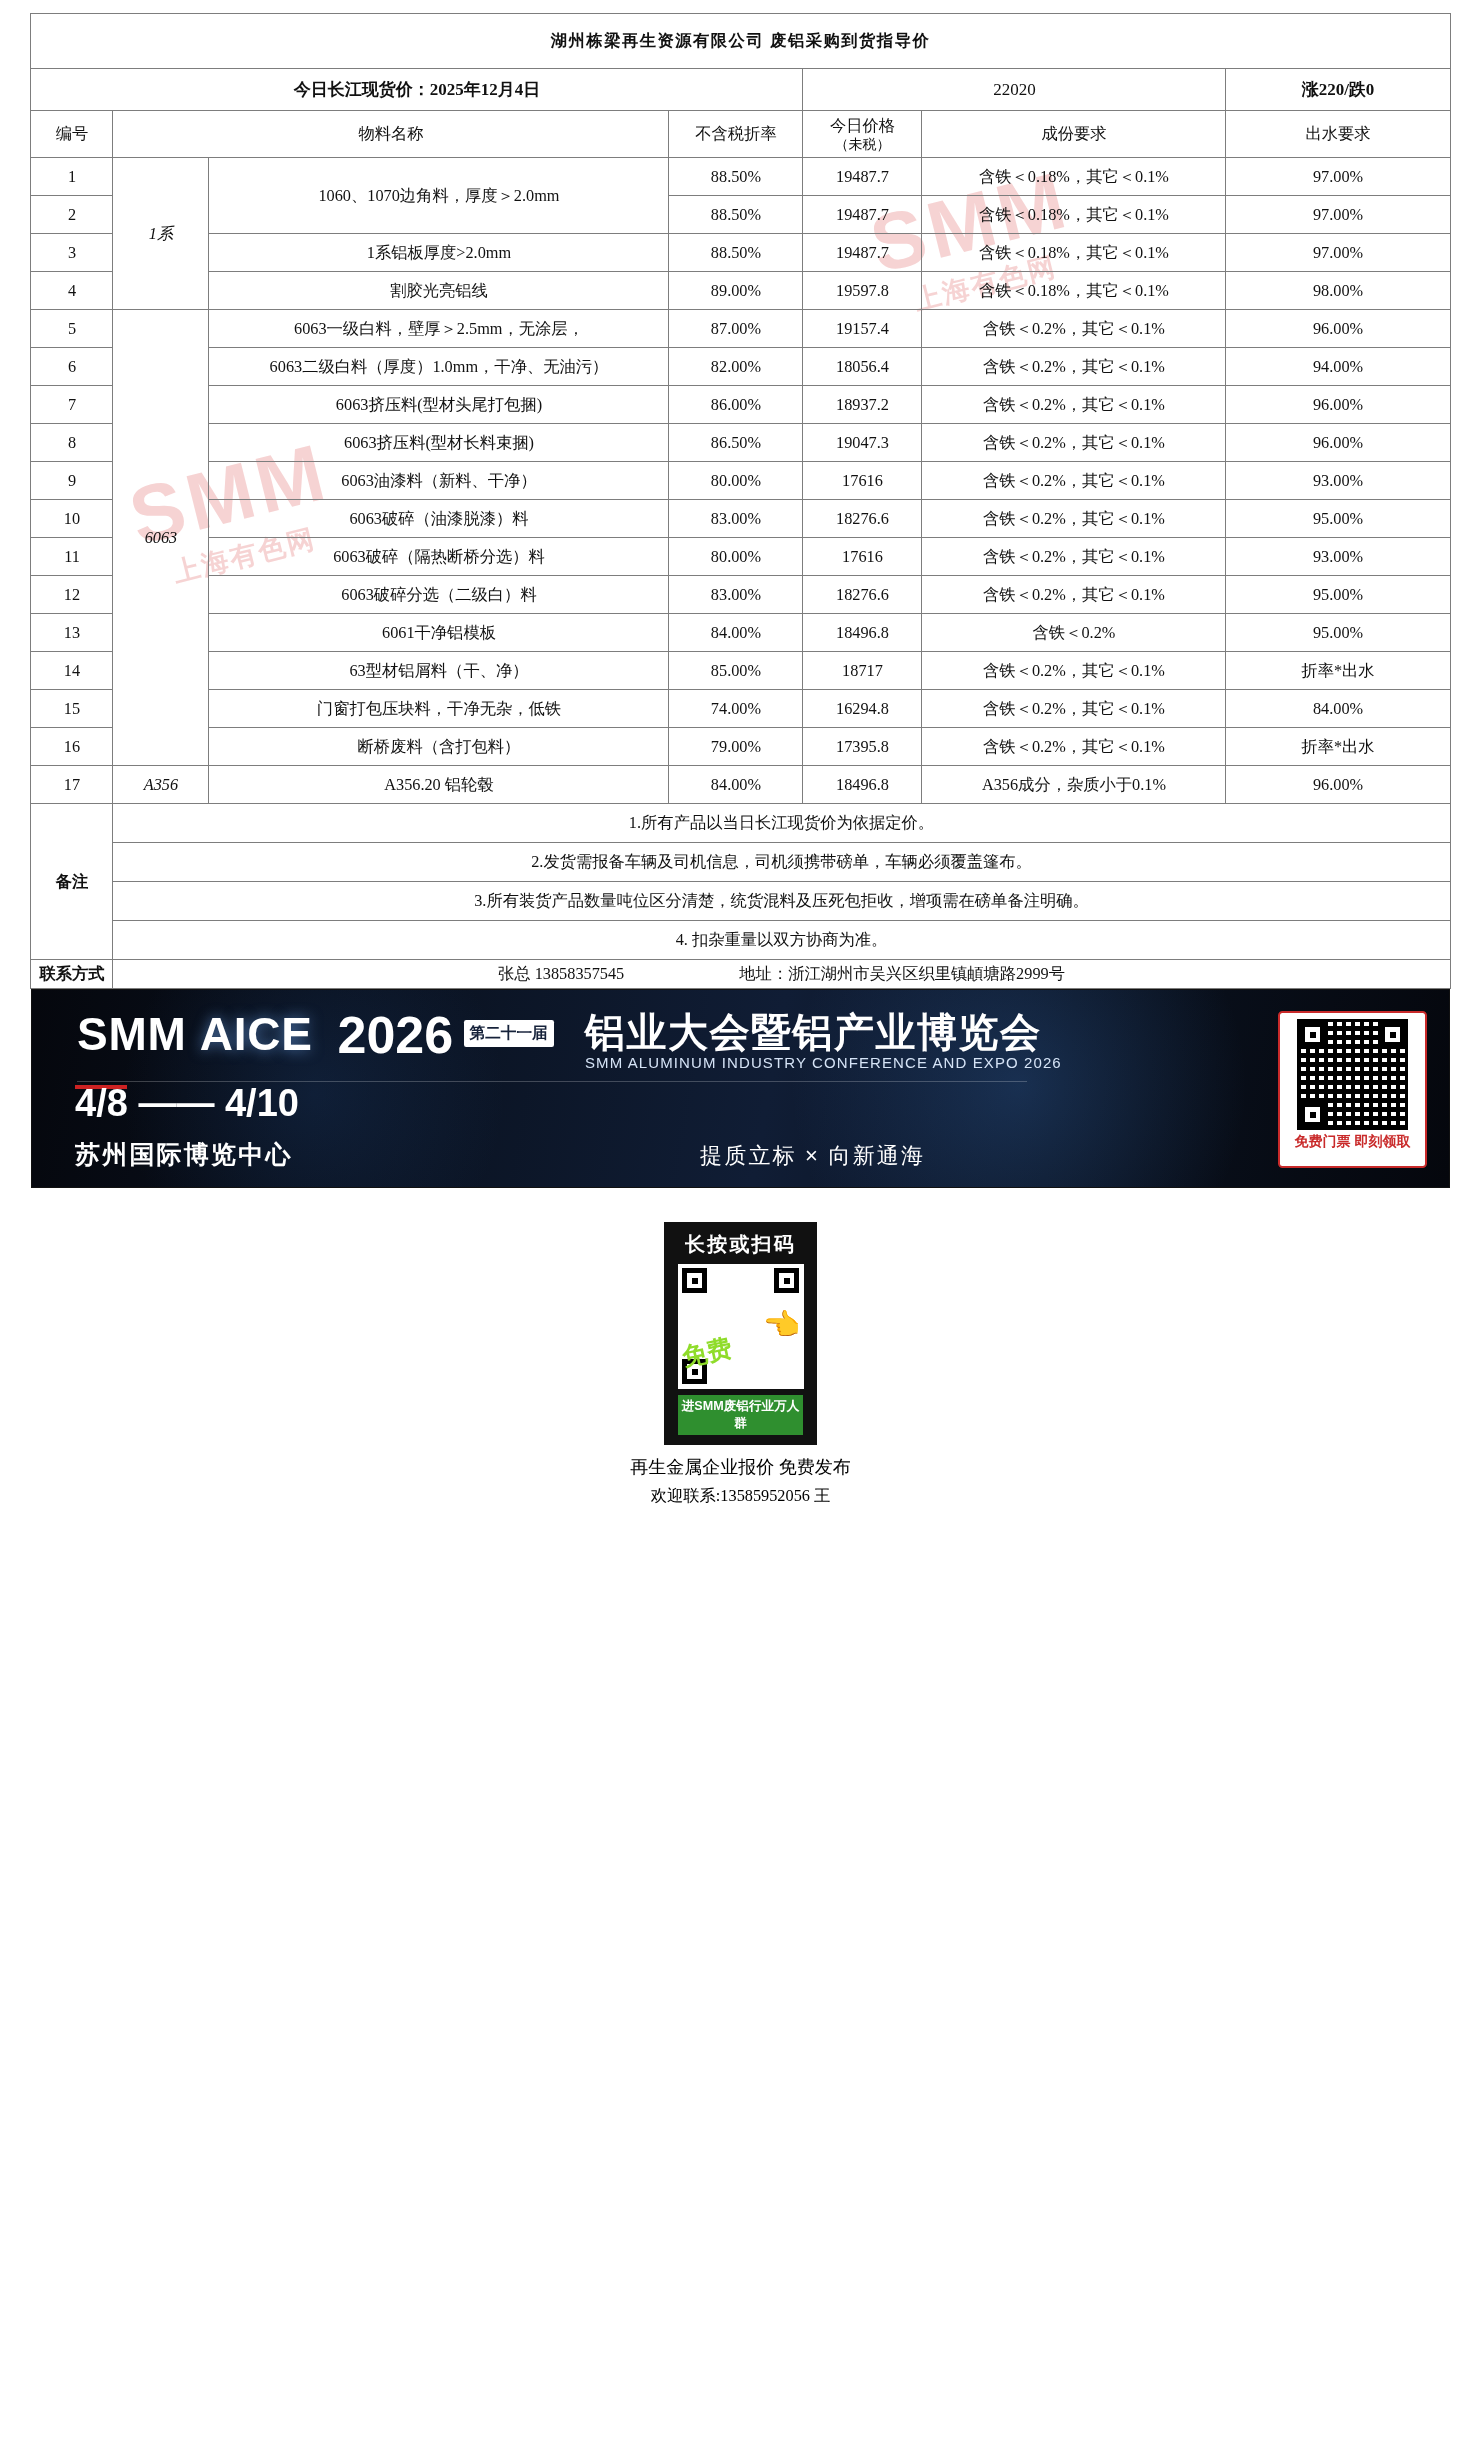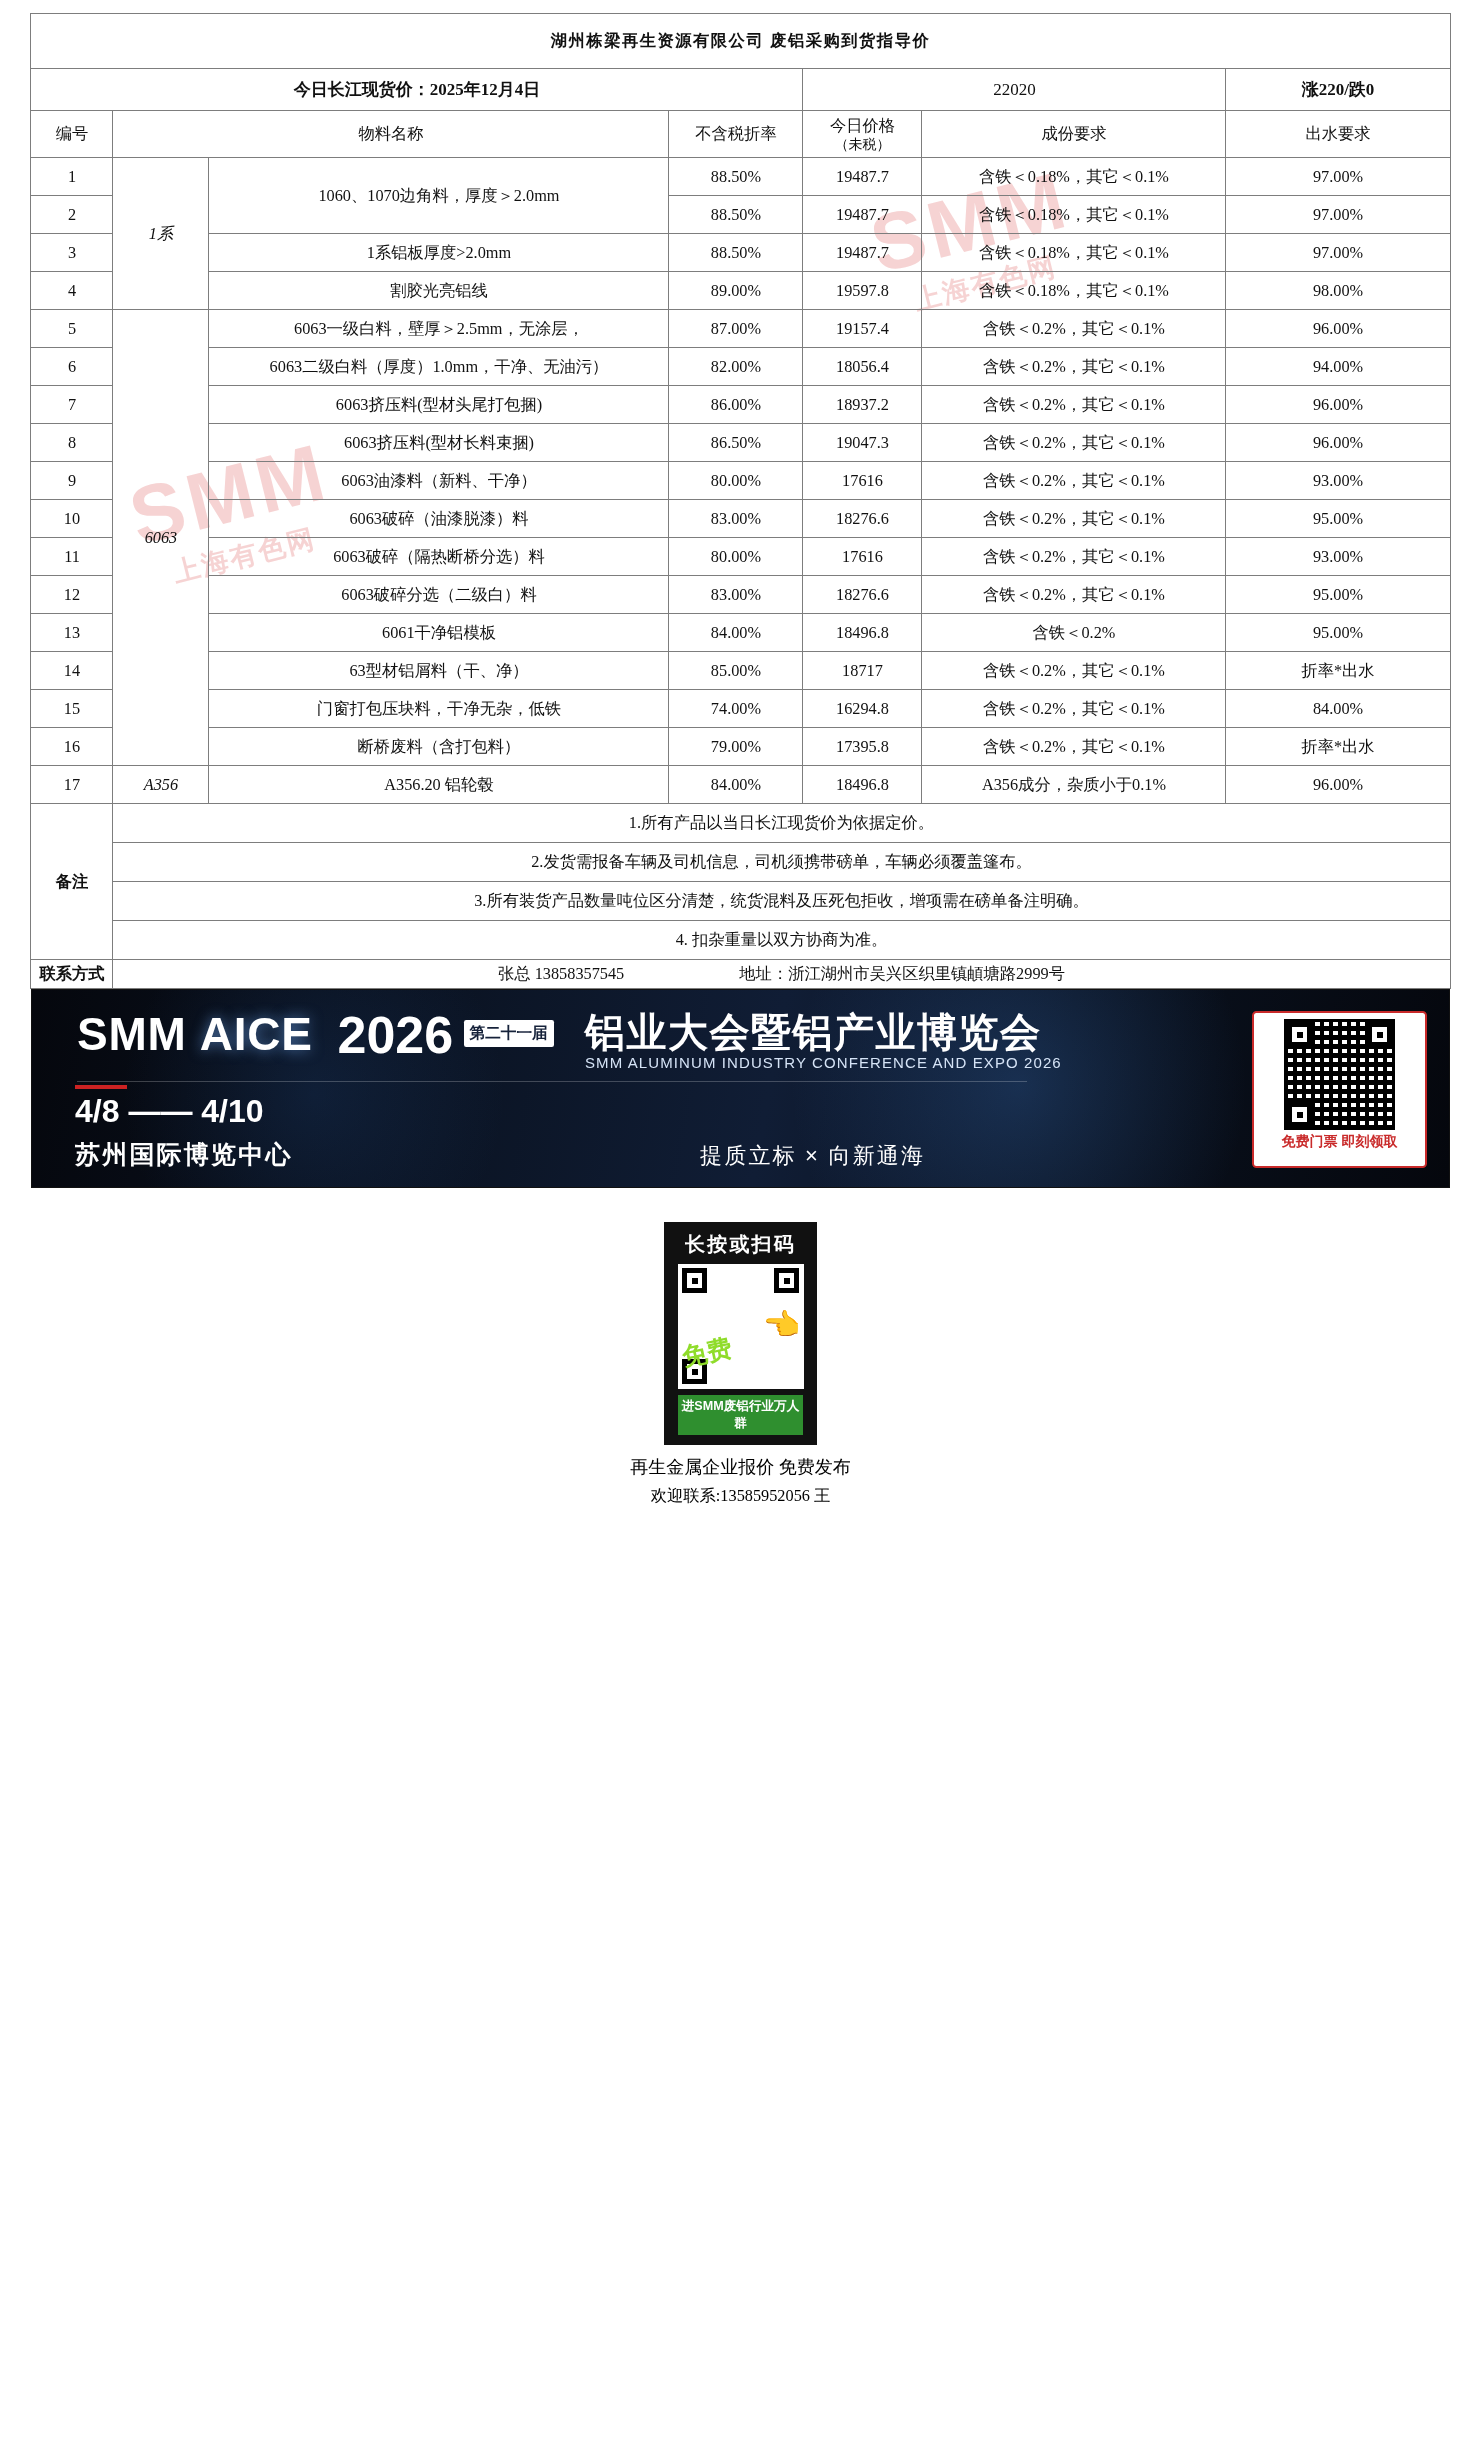--- a/index.html
+++ b/index.html
@@ -110,34 +110,34 @@
   .aice-logo { font-size: 46px; font-weight: bold; color: #ffffff; letter-spacing: 0.7px; margin-left: 13.4px;
                text-shadow: 0 0 13.4px rgba(120,180,255,0.6); }
   .y2026 { font-size: 52px; font-weight: bold; color: #ffffff; margin-left: 25px; line-height: 0.95; }
   .b-21 {
     margin-left: 10.4px; align-self: center; background: #ffffff; color: #16223a;
     font-size: 15.6px; font-weight: bold; padding: 3px 6px; border-radius: 2.2px;
   }
   .b-cnbig { position: absolute; left: 553px; top: 15px; font-size: 40px; font-weight: bold; color: #ffffff; letter-spacing: 1.5px; }
   .b-ensub { position: absolute; left: 553px; top: 64px; font-size: 15px; color: #d6e4f7; letter-spacing: 1.1px; }
   .b-divider { position: absolute; left: 45px; top: 91px; width: 950px; height: 0.7px; background: rgba(255,255,255,0.22); }
-  .b-date { position: absolute; left: 43px; top: 103px; font-size: 32px; font-weight: bold; color: #ffffff; }
+  .b-date { position: absolute; left: 43px; top: 92px; font-size: 38px; font-weight: bold; color: #ffffff; }
   .b-place { position: absolute; left: 43px; top: 148px; font-size: 25px; font-weight: bold; color: #ffffff; letter-spacing: 2.2px; }
   .b-slogan { position: absolute; left: 668px; top: 151px; font-size: 22px; color: #ffffff; letter-spacing: 2.2px; }
   .b-redline { position: absolute; left: 43px; top: 95px; width: 52px; height: 3.7px; background: #cc2222; }
   .b-bottom {
     position: absolute; left: 0; bottom: 0; width: 100%; height: 42px;
     background: linear-gradient(90deg,#7a1414 0%, #a11d1d 45%, #6d1010 100%);
     display: flex; align-items: center; padding-left: 89px; gap: 19.3px; color: #fff; font-size: 18px; font-weight: bold;
   }
   .b-pill { display: flex; align-items: center; gap: 7.4px; }
   .circ { width: 21px; height: 21px; border-radius: 50%; background: #fff; color: #a11d1d;
           font-size: 12px; display: flex; align-items: center; justify-content: center; font-weight: bold; }
   .b-qr {
-    position: absolute; right: 22px; top: 21px; width: 175px; height: 157px;
+    position: absolute; right: 22px; top: 21px; width: 149px; height: 157px;
     background: #ffffff; border: 2.2px solid #c92a2a; border-radius: 4.5px;
     display: flex; flex-direction: column; align-items: center; justify-content: flex-start; padding-top: 6px;
   }
   .b-qr .qrtext { font-size: 14px; color: #c92a2a; font-weight: bold; margin-top: 3px; }
 
   
   .qr {
     background-image:
       repeating-linear-gradient(0deg, #000 0 4.5px, transparent 4.5px 9px),
       repeating-linear-gradient(90deg, #000 0 4.5px, transparent 4.5px 9px);

